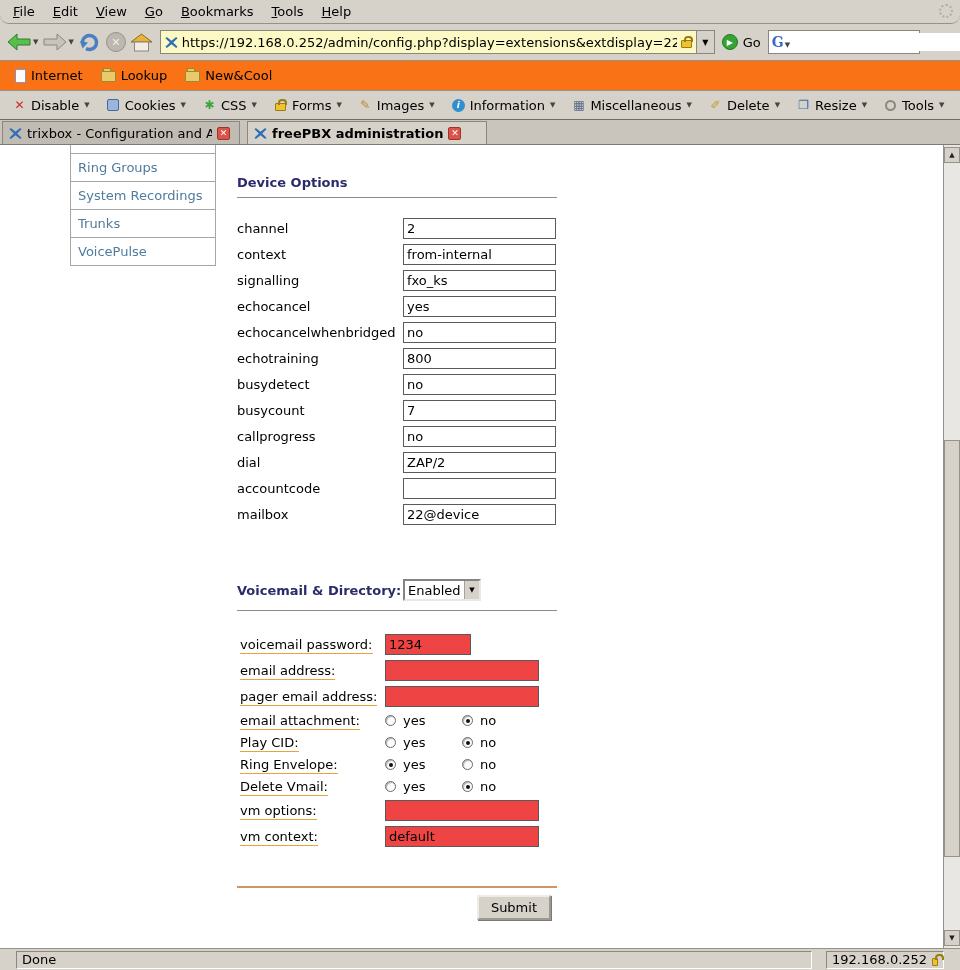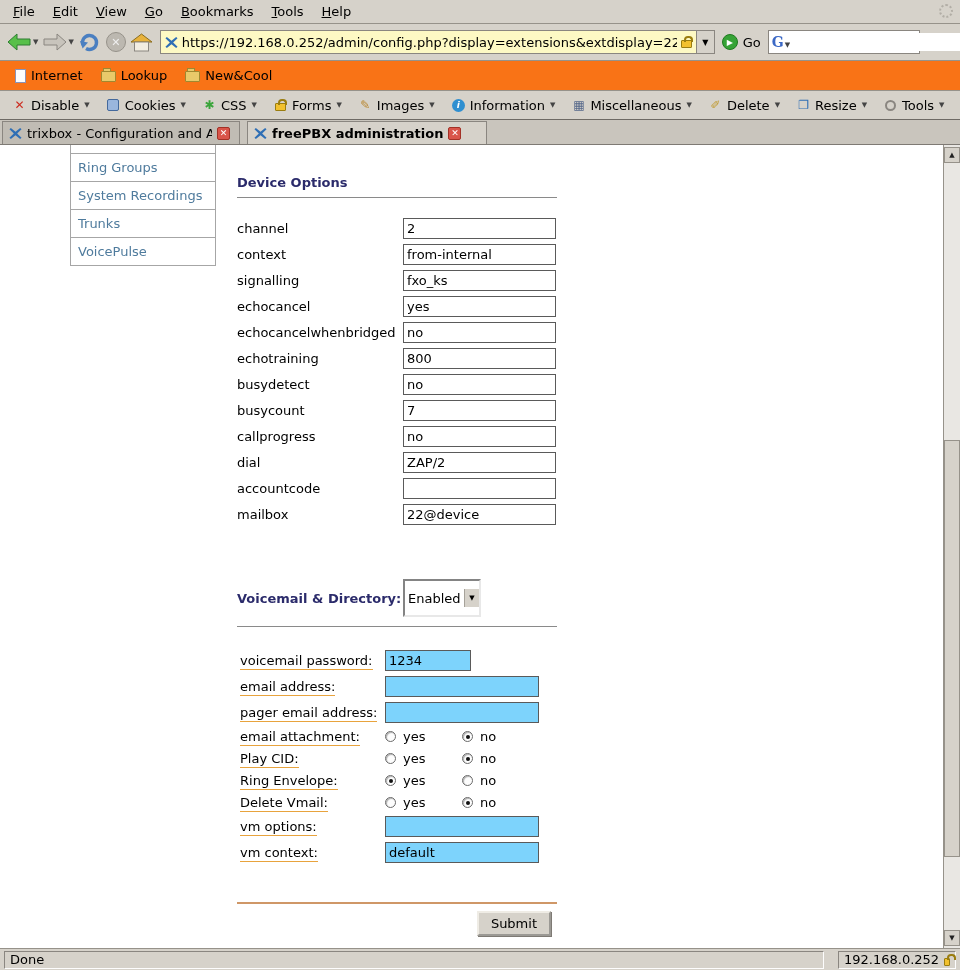--- a/index.html
+++ b/index.html
@@ -1,21 +1,21 @@
 <!DOCTYPE html>
 <html><head>
 <meta charset="utf-8">
 <style>
   * { box-sizing: border-box; margin: 0; padding: 0; }
   html,body { width:960px; height:970px; overflow:hidden; }
   body { font-family:"DejaVu Sans", sans-serif; font-size:13px; color:#000; background:#d6d2ca; }
 
   
   #menubar { height:24px; background:#d6d2ca; border-bottom:1px solid #96928a;
-             display:flex; align-items:center; padding-left:4px; position:relative; }
+             display:flex; align-items:center; padding-left:4px; position:relative;border-radius:9px; }
   .menu-item { padding:2px 9px; cursor:default; }
   #throbber { position:absolute; right:7px; top:4px; width:14px; height:14px;
               border:2px dotted #b2aea6; border-radius:50%; }
 
   #navbar { height:37px; background:#d6d2ca; border-bottom:1px solid #96928a;
             display:flex; align-items:center; padding:0 5px; }
   .navbtn { display:flex; align-items:center; padding:1px 2px; }
   .caret { font-size:7px; color:#444; margin-left:1px; }
   .stop-circle { width:20px; height:20px; border-radius:50%; background:#bcb8b0;
                  border:1px solid #96928a; color:#efefef; font-weight:bold; font-size:11px;
@@ -89,34 +89,34 @@
   #title1 { margin-top:30px; }
   .hrline { border:none; border-top:1px solid #8a8a8a; margin-top:7px; }
   #device-rows { margin-top:17px; }
   .frow { display:flex; align-items:center; height:26px; }
   .frow label { width:166px; }
   .tin { box-sizing:border-box; width:153px; height:21px; border:1px solid #5a5a5a;
          font:13px "DejaVu Sans",sans-serif; padding:1px 3px; background:#fff; }
 
   #vm-head { margin-top:52px; display:flex; align-items:center; }
   #vm-head .t { width:166px; }
-  .select { display:flex; align-items:center; width:78px; height:38px; background:#fff;
+  .select { display:flex; align-items:center; width:78px; height:22px; background:#fff;
             border:2px solid; border-color:#848484 #e8e8e8 #e8e8e8 #848484; }
   .select .sval { flex:1; padding-left:3px; }
   .select .sbtn { width:15px; height:18px; background:#d6d2ca; border-left:1px solid #a6a29a;
                   display:flex; align-items:center; justify-content:center; font-size:7px; }
   #hr2 { margin-top:9px; }
 
   #vm-rows { margin-top:20px; }
   .vrow { display:flex; align-items:center; height:26px; padding-left:3px; }
   .rrow { display:flex; align-items:center; height:22px; padding-left:3px; }
   .vlab { width:145px; flex:0 0 145px; }
   .vlab span { border-bottom:1px solid #e8a33d; padding-bottom:1px; }
   .vin { box-sizing:border-box; width:154px; height:21px; border:1px solid #5a5a5a;
-         font:13px "DejaVu Sans",sans-serif; padding:0 3px; background:#7dd3fc; }
+         font:13px "DejaVu Sans",sans-serif; padding:0 3px; background:#ef4444; }
   .vin.narrow { width:86px; }
   .rcell { display:flex; align-items:center; width:77px; }
   .rcell:last-child { width:auto; }
   .radio { width:11px; height:11px; border-radius:50%; background:#fdfdfd; border:1px solid #6a6a6a;
            box-shadow:inset 1px 1px 1px rgba(0,0,0,.3); position:relative; flex:0 0 11px; }
   .radio.on::after { content:""; position:absolute; left:3px; top:3px; width:4px; height:4px;
            background:#111; border-radius:50%; }
   .rtext { margin-left:7px; }
 
   #hr3 { border:none; border-top:2px solid #cf9767; margin-top:37px; }
@@ -130,21 +130,21 @@
   .sb-btn { position:absolute; left:0; width:16px; height:16px; background:#d6d2ca;
             border:1px solid #96928a; display:flex; align-items:center; justify-content:center;
             font-size:7px; color:#222; }
   #sb-up { top:2px; }
   #sb-down { bottom:2px; }
   #sb-thumb { position:absolute; left:0; top:295px; width:16px; height:417px;
               background:#d6d2ca; border:1px solid #96928a; }
 
   
   #statusbar { height:22px; background:#d6d2ca; border-top:1px solid #96928a;
-               display:flex; align-items:center; padding:0 4px; gap:14px; }
+               display:flex; align-items:center; padding:0 16px; gap:14px; }
   .sfield { border:1px solid; border-color:#8a8680 #fdfdfd #fdfdfd #8a8680; height:18px;
             display:flex; align-items:center; padding:0 5px; }
   #status-left { flex:1; }
   #status-right { width:118px; justify-content:flex-end; gap:5px; }
 </style>
 </head>
 <body>
 
 <div id="menubar">
   <span class="menu-item"><u>F</u>ile</span>

